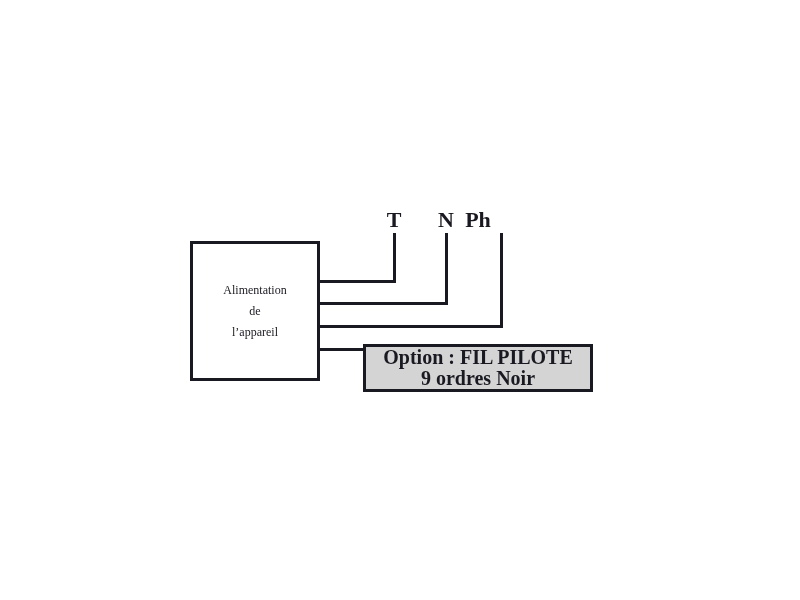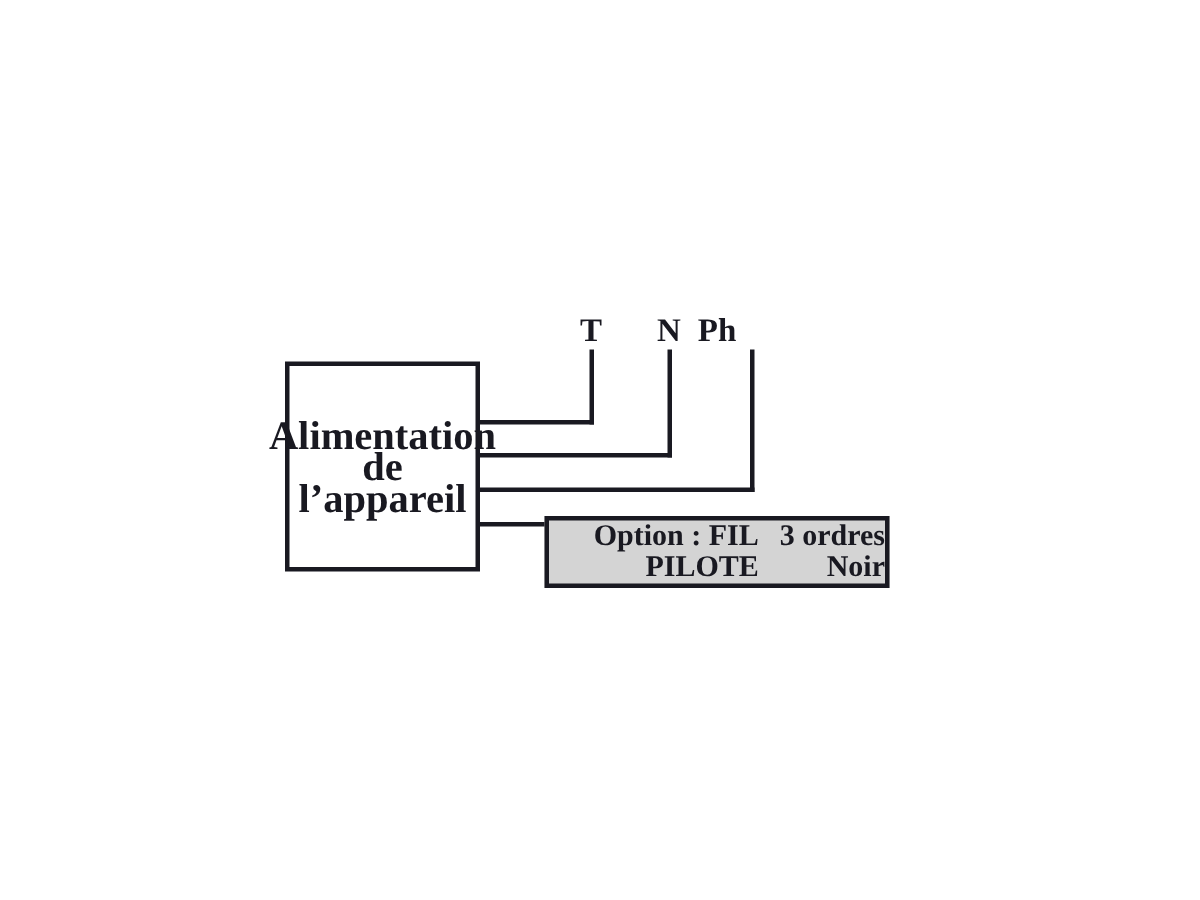--- a/index.html
+++ b/index.html
@@ -25,22 +25,22 @@
     left: 190px; top: 241px;
     width: 130px; height: 140px;
     border: 3px solid var(--ink);
     background: var(--background);
     display: flex;
     flex-direction: column;
     align-items: center;
     justify-content: center;
     text-align: center;
     color: var(--ink);
-    font-weight: bold;
-    font-size: 27px;
+    font-weight: normal;
+    font-size: 12px;
     line-height: 21px;
   }
   
   .terminal-label {
     position: absolute;
     top: 209px;
     width: 60px;
     text-align: center;
     color: var(--ink);
     font-weight: bold;
@@ -65,24 +65,24 @@
   .wire-ph-v { left: 500px; top: 233px; height: 95px; }
   .wire-pilot-h { left: 320px; top: 348px; width: 46px; }
   
   .option-box {
     position: absolute;
     left: 363px; top: 344px;
     width: 230px; height: 48px;
     border: 3px solid var(--ink);
     background: var(--option-fill);
     display: flex;
-    flex-direction: row;
+    flex-direction: column;
     align-items: center;
     justify-content: center;
-    text-align: right;
+    text-align: left;
     color: var(--ink);
     font-weight: bold;
     font-size: 20px;
     line-height: 21px;
   }
 </style>
 </head>
 <body>
 
 <div class="canvas">
@@ -100,16 +100,16 @@
   <div class="wire h wire-t-h"></div>
   <div class="wire v wire-t-v"></div>
   <div class="wire h wire-n-h"></div>
   <div class="wire v wire-n-v"></div>
   <div class="wire h wire-ph-h"></div>
   <div class="wire v wire-ph-v"></div>
   <div class="wire h wire-pilot-h"></div>
 
   <div class="option-box">
     <div>Option : FIL PILOTE</div>
-    <div>3 ordres Noir</div>
+    <div>9 ordres Noir</div>
   </div>
 
 </div>
 
 </body></html>

